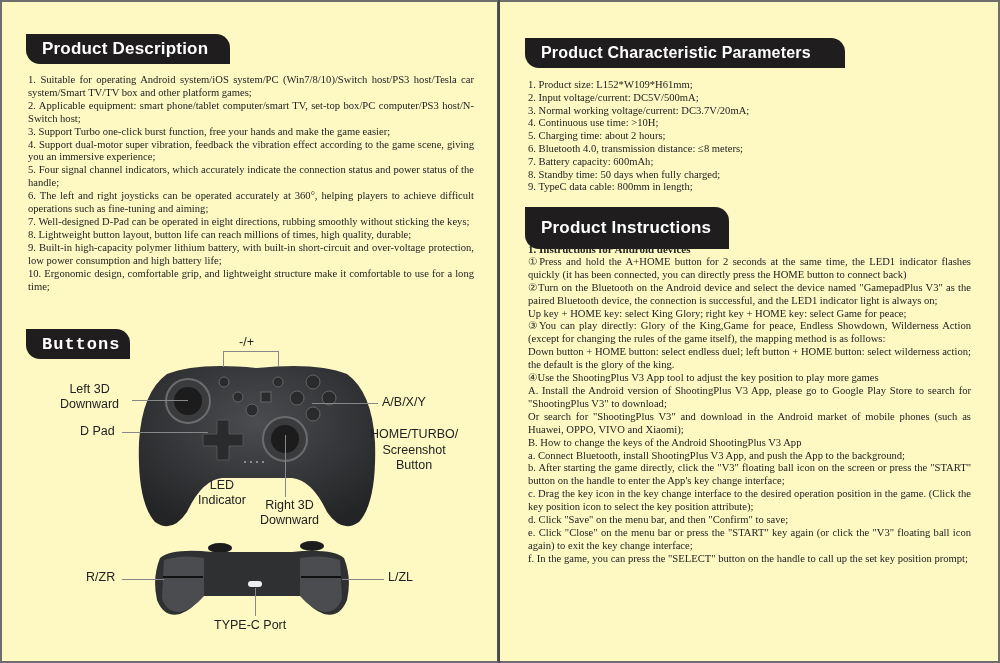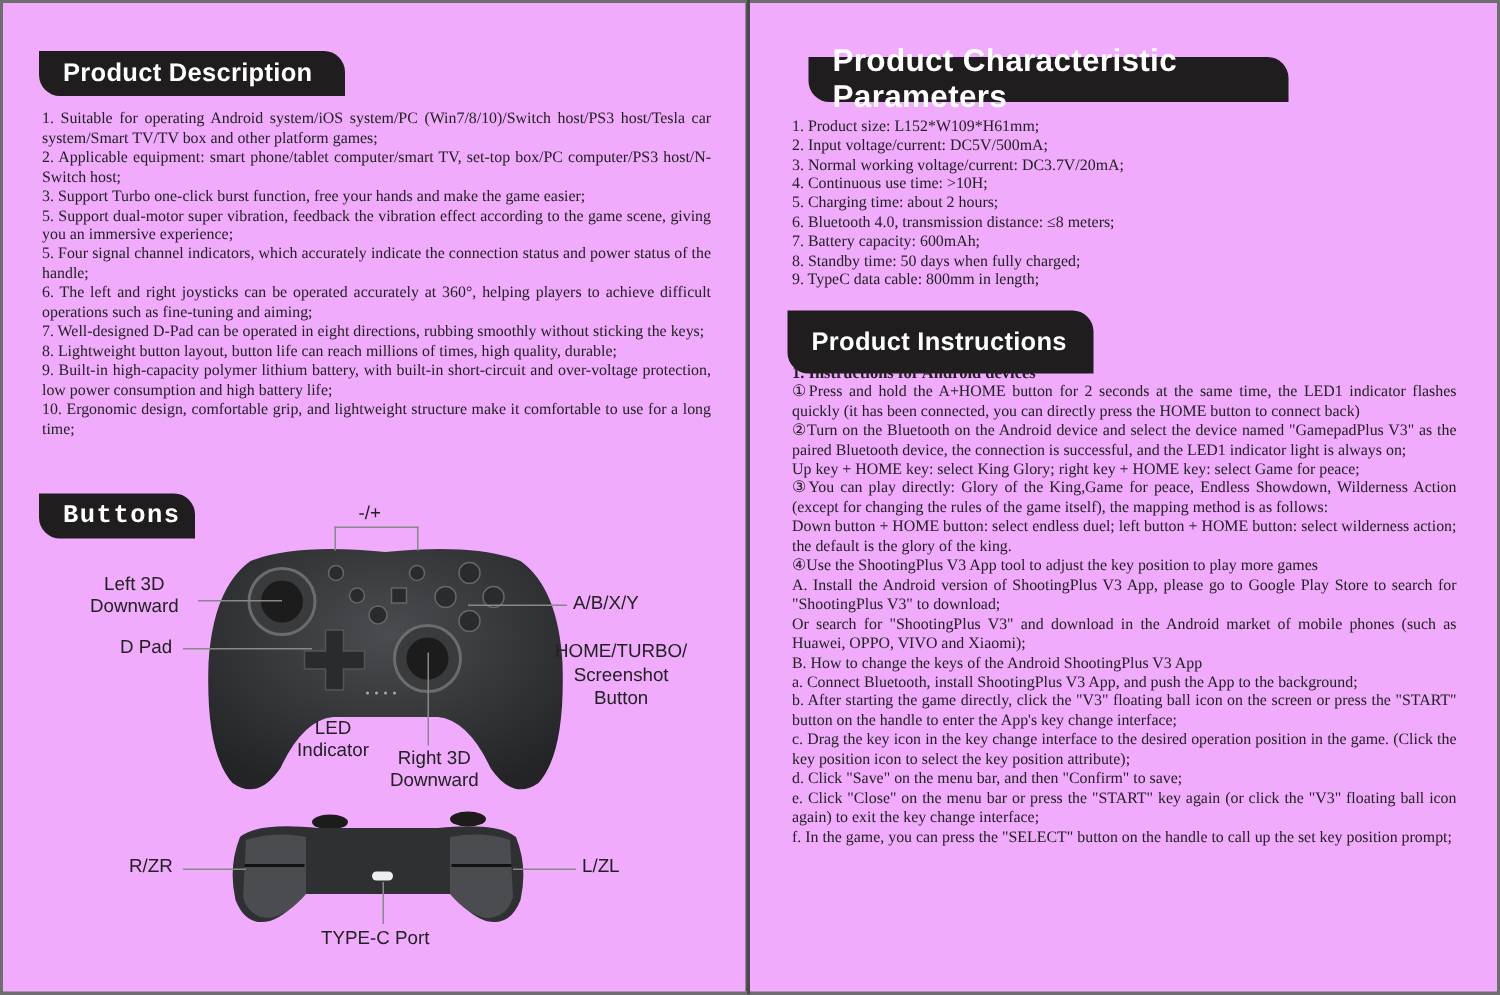--- a/index.html
+++ b/index.html
@@ -1,19 +1,19 @@
 <!DOCTYPE html>
 <html><head>
 <meta charset="utf-8">
 <style>
   * { box-sizing: border-box; margin: 0; padding: 0; }
   html, body { width: 1000px; height: 663px; background: #6e6e6e; overflow: hidden; }
   body { font-family: "Liberation Sans", sans-serif; color: #1e1e1e; position: relative; }
   .page {
-    position: absolute; top: 2px; background: #f0abfc; height: 659px;
+    position: absolute; top: 2px; background: #fef9c3; height: 659px;
   }
   .page.left { left: 2px; width: 496px; border-right: 1px solid #555; }
   .page.right { left: 500px; width: 498px; }
   .divider { position: absolute; left: 498px; top: 0; width: 2px; height: 663px; background: #4a4a4a; }
 
   .banner {
     position: absolute; background: #1f1d1d; color: #fff; font-weight: bold;
     border-top-right-radius: 14px; border-bottom-left-radius: 14px;
     padding-left: 16px; display: flex; align-items: center;
   }
@@ -38,21 +38,21 @@
 <div class="page left">
 
   <div class="banner" style="left:24px; top:32px; width:204px; height:30px; font-size:17px;">
     <span>Product Description</span>
   </div>
 
   <div class="text-block" style="left:26px; top:72px; width:446px;">
     <p>1. Suitable for operating Android system/iOS system/PC (Win7/8/10)/Switch host/PS3 host/Tesla car system/Smart TV/TV box and other platform games;</p>
     <p>2. Applicable equipment: smart phone/tablet computer/smart TV, set-top box/PC computer/PS3 host/N-Switch host;</p>
     <p>3. Support Turbo one-click burst function, free your hands and make the game easier;</p>
-    <p>5. Support dual-motor super vibration, feedback the vibration effect according to the game scene, giving you an immersive experience;</p>
+    <p>4. Support dual-motor super vibration, feedback the vibration effect according to the game scene, giving you an immersive experience;</p>
     <p>5. Four signal channel indicators, which accurately indicate the connection status and power status of the handle;</p>
     <p>6. The left and right joysticks can be operated accurately at 360°, helping players to achieve difficult operations such as fine-tuning and aiming;</p>
     <p>7. Well-designed D-Pad can be operated in eight directions, rubbing smoothly without sticking the keys;</p>
     <p>8. Lightweight button layout, button life can reach millions of times, high quality, durable;</p>
     <p>9. Built-in high-capacity polymer lithium battery, with built-in short-circuit and over-voltage protection, low power consumption and high battery life;</p>
     <p>10. Ergonomic design, comfortable grip, and lightweight structure make it comfortable to use for a long time;</p>
   </div>
 
   <div class="banner" style="left:24px; top:327px; width:104px; height:30px; font-size:17px;font-family:Liberation Mono, monospace;">
     <span style="letter-spacing:1px;">Buttons</span>
@@ -130,21 +130,21 @@
   <div class="callout" style="left:84px; top:568px;">R/ZR</div>
   <div class="lead" style="left:120px; top:577px; width:42px; height:1px;"></div>
   <div class="callout" style="left:386px; top:568px;">L/ZL</div>
   <div class="lead" style="left:340px; top:577px; width:42px; height:1px;"></div>
   <div class="callout" style="left:212px; top:616px;">TYPE-C Port</div>
   <div class="lead" style="left:253px; top:586px; width:1px; height:28px;"></div>
 </div>
 
 <div class="page right">
 
-  <div class="banner" style="left:25px; top:36px; width:320px; height:30px; font-size:21px;margin-left:14px;">
+  <div class="banner" style="left:25px; top:36px; width:320px; height:30px; font-size:16px;">
     <span>Product Characteristic Parameters</span>
   </div>
 
   <div class="text-block" style="left:28px; top:77px; width:430px; line-height:12.8px; text-align:left;">
     <p>1. Product size: L152*W109*H61mm;</p>
     <p>2. Input voltage/current: DC5V/500mA;</p>
     <p>3. Normal working voltage/current: DC3.7V/20mA;</p>
     <p>4. Continuous use time: &gt;10H;</p>
     <p>5. Charging time: about 2 hours;</p>
     <p>6. Bluetooth 4.0, transmission distance: ≤8 meters;</p>

